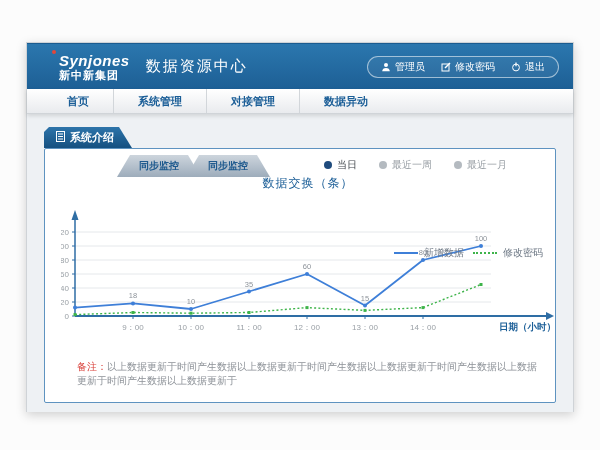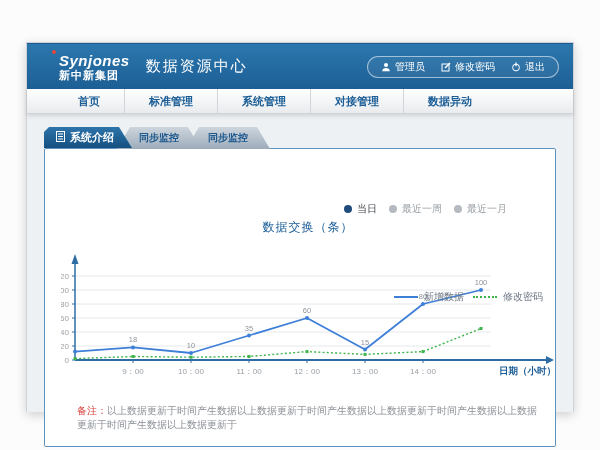--- a/index.html
+++ b/index.html
@@ -18,40 +18,40 @@
   .app-title { font-size:15px; margin-left:16px; letter-spacing:2px; }
   .pill { margin-left:auto; display:flex; align-items:center; gap:16px;
           border:1px solid rgba(255,255,255,.55); background:rgba(255,255,255,.06);
           border-radius:11px; padding:3px 13px; font-size:10px; }
   .pill-item { display:flex; align-items:center; gap:4px; cursor:pointer; white-space:nowrap; }
   .pill-item svg { display:block; }
 
   
   .nav { height:25px; background:linear-gradient(#ffffff,#e9ebee); border-bottom:1px solid #d0d4d8;
          box-shadow:0 2px 4px rgba(0,0,0,.12); position:relative; z-index:5;
-         display:flex; align-items:stretch; padding-left:27px; }
+         display:flex; align-items:stretch; padding-left:16px; }
   .nav-item { display:flex; align-items:center; padding:0 24px; font-size:11px; font-weight:bold;
               color:#1b5e97; border-right:1px solid #d2d6da; cursor:pointer; }
   .nav-item:last-child { border-right:none; }
 
   
   .content { height:298px; background:#eef1f4; padding-top:13px; }
   .tabs { display:flex; margin-left:17px; height:21px; position:relative; }
   .tab { display:flex; align-items:center; gap:5px; font-size:11px; font-weight:bold; cursor:pointer; }
   .tab.active { background:linear-gradient(#2d74aa,#155080); color:#fff; padding:0 18px 0 12px;
                 clip-path:polygon(0 100%,0 5px,5px 0,calc(100% - 13px) 0,100% 100%); z-index:3; }
   .tab.inactive { background:linear-gradient(#cdd5dd,#9dacbb); color:#1f5a8e; font-size:10px;
                   padding:11px 22px; margin-left:-15px;
-                  clip-path:polygon(13px 0,calc(100% - 13px) 0,100% 100%,0 100%); }
+                  clip-path:polygon(13px 0,calc(100% - 13px) 0,100% 100%,0 100%);margin-top:28px; }
   .tab.inactive.t2 { z-index:2; } .tab.inactive.t3 { z-index:1; }
 
   .panel { margin:0 17px; background:#fff; border:1px solid #5e93c0; border-radius:2px;
            padding:8px 12px 12px; position:relative; }
 
-  .radio-row { display:flex; justify-content:flex-end; gap:12px; padding-right:36px; font-size:10px; height:16px; align-items:center;margin-top:44px; }
+  .radio-row { display:flex; justify-content:flex-end; gap:22px; padding-right:36px; font-size:10px; height:16px; align-items:center; }
   .radio { display:flex; align-items:center; gap:5px; cursor:pointer; color:#9aa0a6; }
   .radio .dot { width:8px; height:8px; border-radius:50%; background:#b4bac0; }
   .radio.sel { color:#3a3f45; }
   .radio.sel .dot { background:#1f4b7d; }
 
   .y-title { font-size:12px; color:#1b5e97; margin:2px 0 2px 16px; letter-spacing:1px;text-align:center; }
 
   .chart-wrap { position:relative; margin-left:4px; }
   .chart-wrap svg { display:block; }
   .legend { position:absolute; right:0; top:52px; display:flex; gap:9px; }
@@ -101,21 +101,20 @@
               <line x1="5" y1="0.5" x2="5" y2="4.2" stroke="#fff" stroke-width="1.3"></line>
             </svg>
         </span>
         <span>退出</span>
       </span>
     </div>
   </header>
 
   <nav class="nav">
     <div class="nav-item">首页</div>
-    <div class="nav-item">标准管理</div>
     <div class="nav-item">系统管理</div>
     <div class="nav-item">对接管理</div>
     <div class="nav-item">数据异动</div>
   </nav>
 
   <div class="content">
 
     <div class="tabs">
       <div class="tab active">
         <span>

